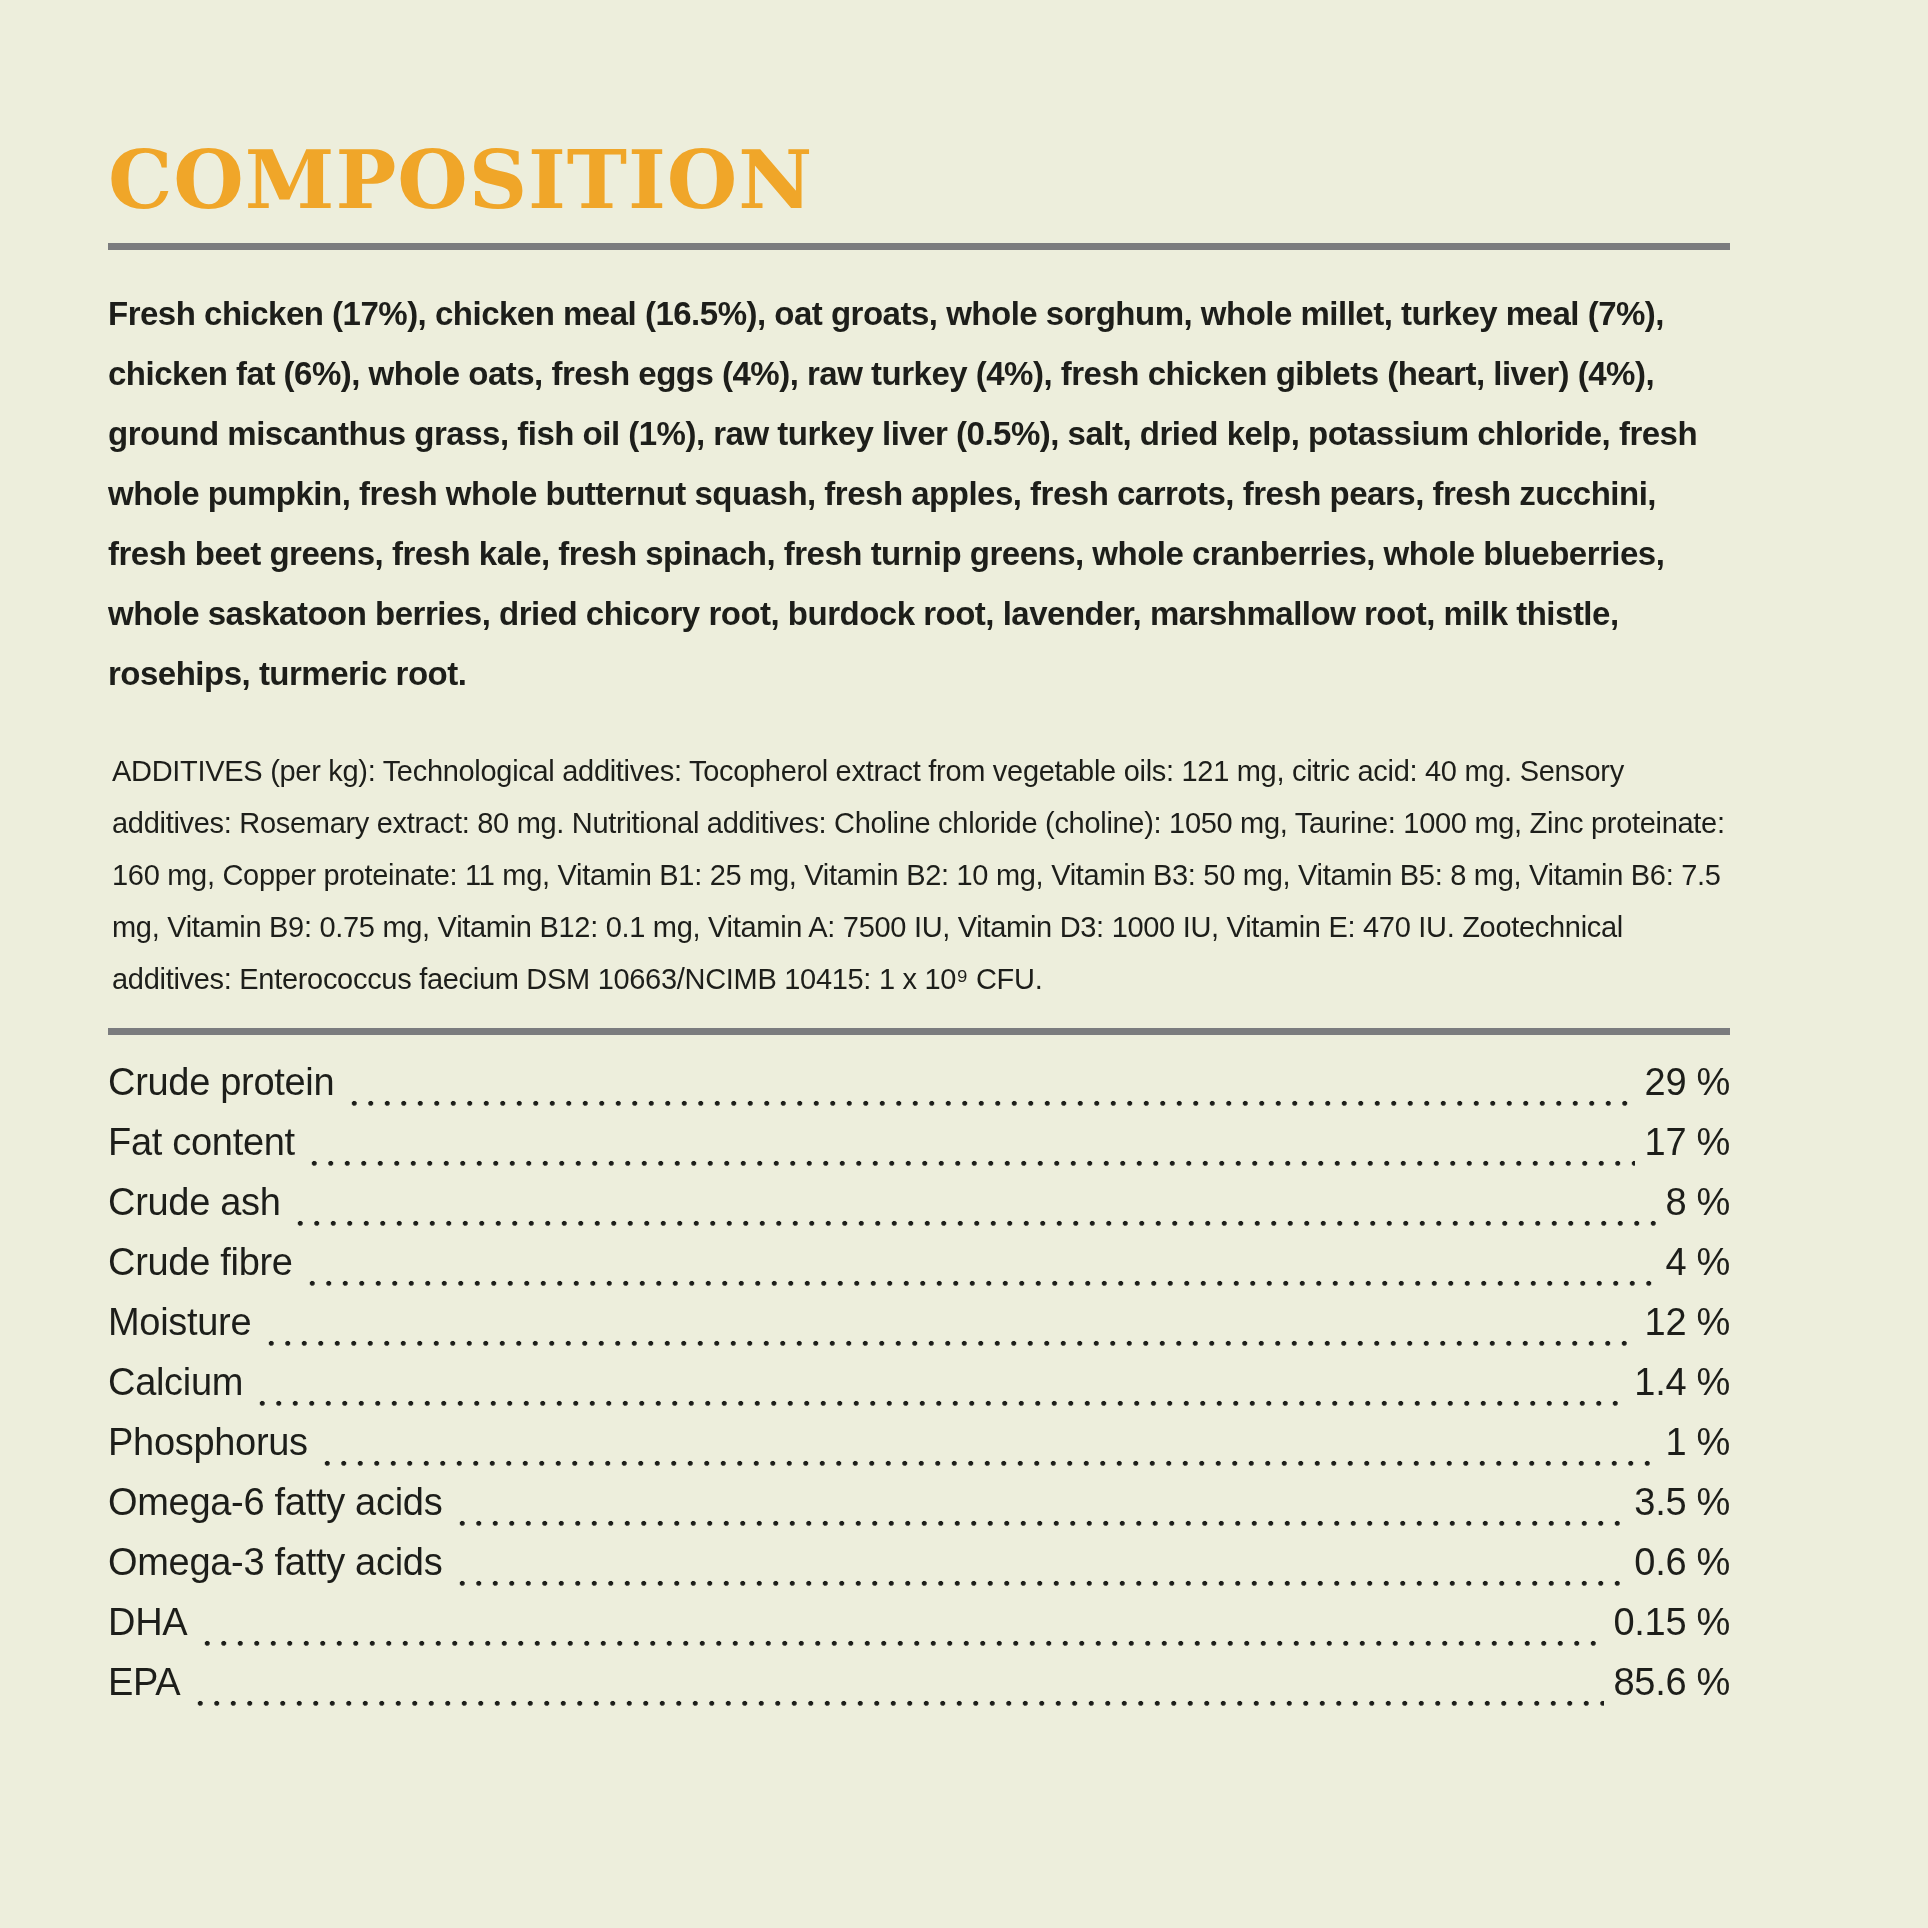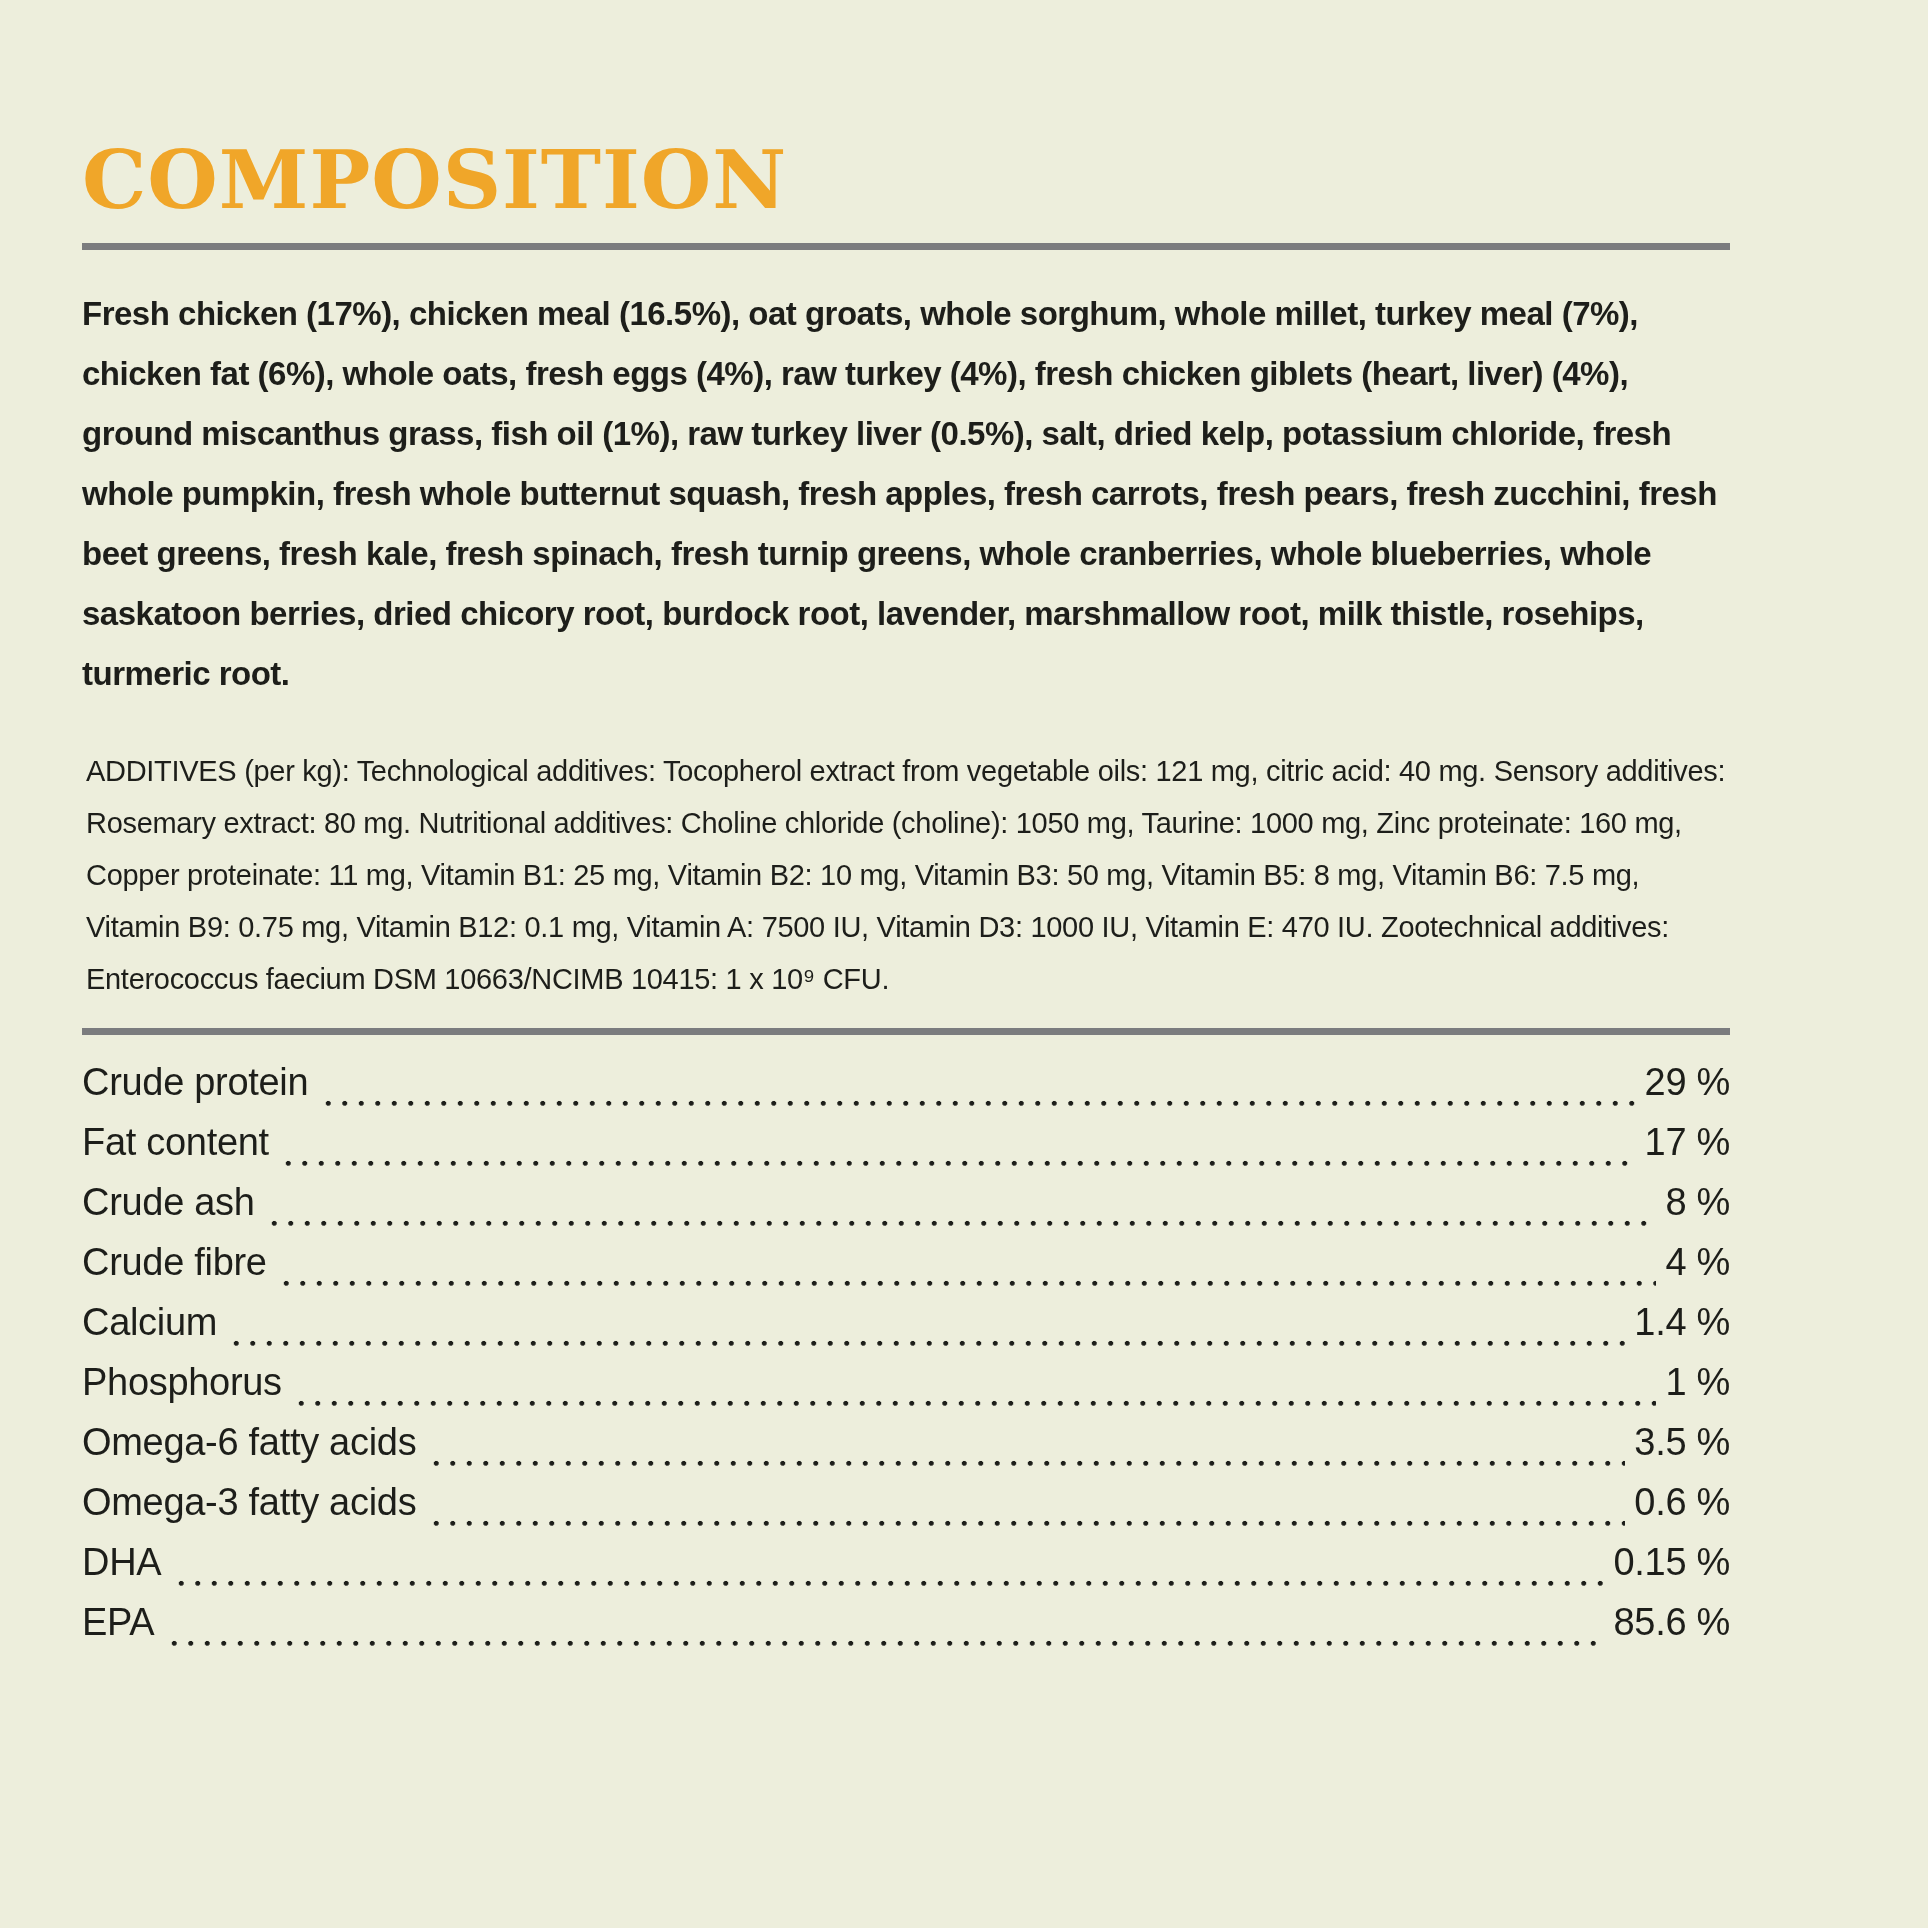--- a/index.html
+++ b/index.html
@@ -5,21 +5,21 @@
   html, body {
     margin: 0;
     padding: 0;
     background: #EDEEDC;
   }
   .page {
     position: relative;
     width: 1928px;
     height: 1928px;
     box-sizing: border-box;
-    padding: 139px 198px 0 82px;
+    padding: 139px 198px 0 108px;
     background: #EDEEDC;
     color: #1D1E1A;
     font-family: "Liberation Sans", sans-serif;
     overflow: hidden;
   }
   .section-heading {
     margin: 0;
     font-family: "DejaVu Serif", serif;
     font-weight: 700;
     font-size: 81px;
@@ -111,20 +111,25 @@
         <span class="leader"></span>
         <span class="value">8 %</span>
       </div>
 
       <div class="row">
         <span class="label">Crude fibre</span>
         <span class="leader"></span>
         <span class="value">4 %</span>
       </div>
 
+      <div class="row">
+        <span class="label">Moisture</span>
+        <span class="leader"></span>
+        <span class="value">12 %</span>
+      </div>
 
       <div class="row">
         <span class="label">Calcium</span>
         <span class="leader"></span>
         <span class="value">1.4 %</span>
       </div>
 
       <div class="row">
         <span class="label">Phosphorus</span>
         <span class="leader"></span>

